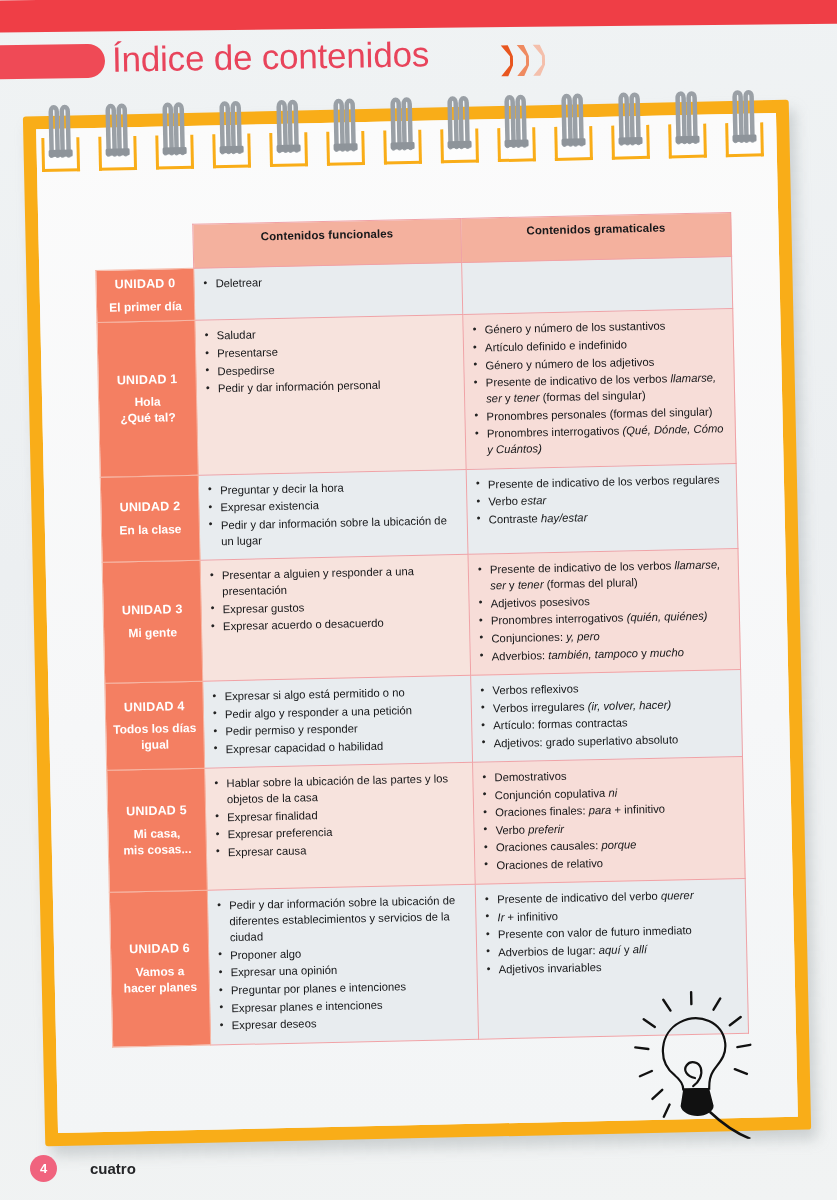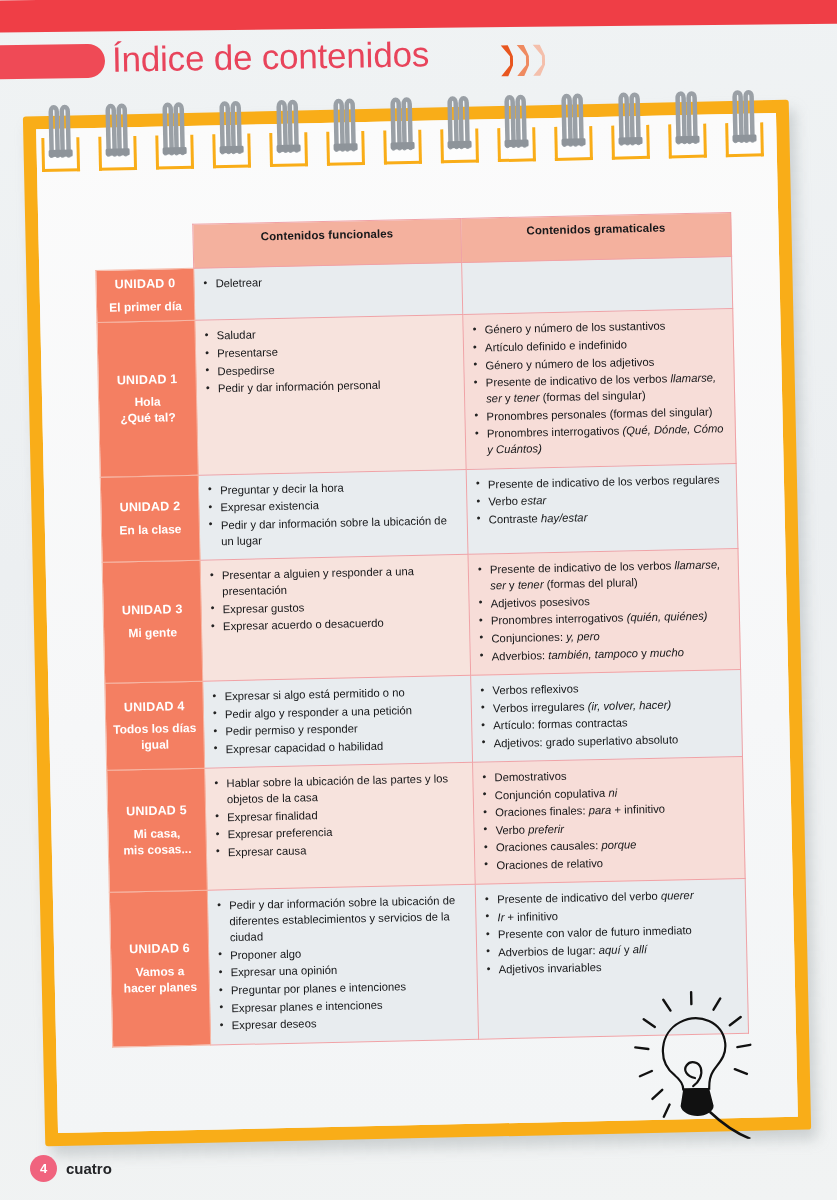--- a/index.html
+++ b/index.html
@@ -161,21 +161,21 @@
     position: absolute; left: 30px; top: 1155px;
     display: flex; align-items: center; gap: 9px;
   }
   .folio .circ {
     width: 27px; height: 27px; border-radius: 50%;
     background: #f0637e;
     color: #fff; font-weight: bold; font-size: 13px;
     display: flex; align-items: center; justify-content: center;
   }
   .folio .word {
-    color: #242528; font-weight: bold; font-size: 15px;
+    color: #242528; font-weight: bold; font-size: 15px; margin-left: 24px;
   }
 </style>
 </head>
 <body>
 
 <div id="page">
 
   <div class="top-band"></div>
   <div class="title-pill"></div>
   <div class="page-title">Índice de contenidos</div>

